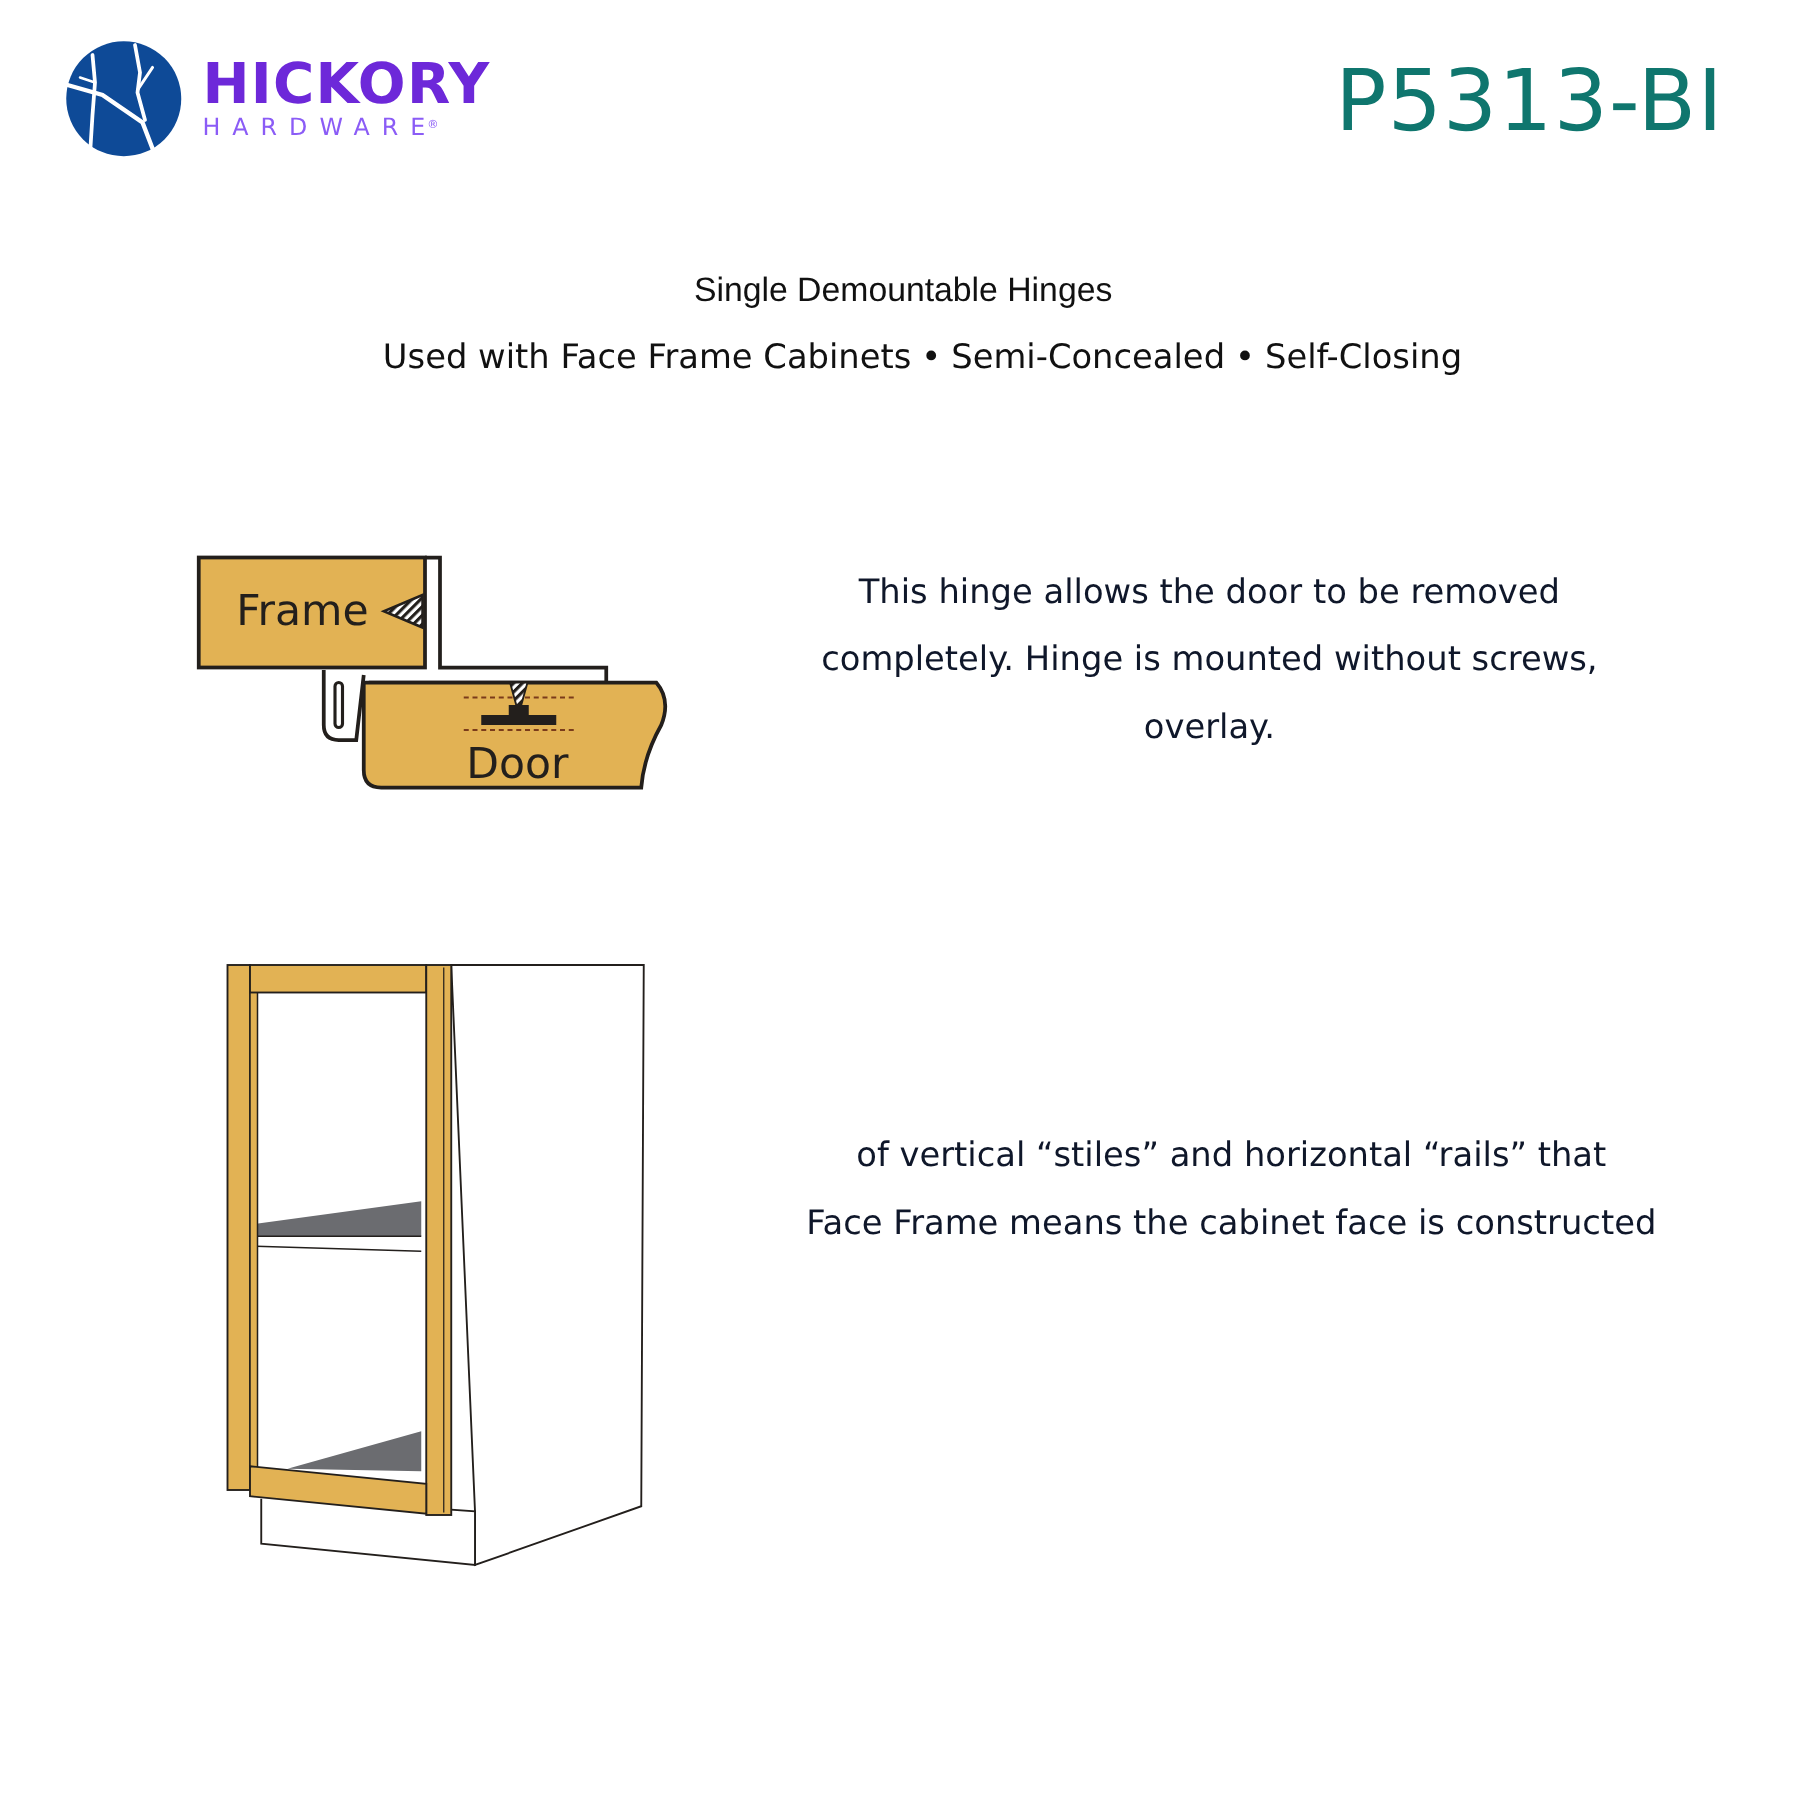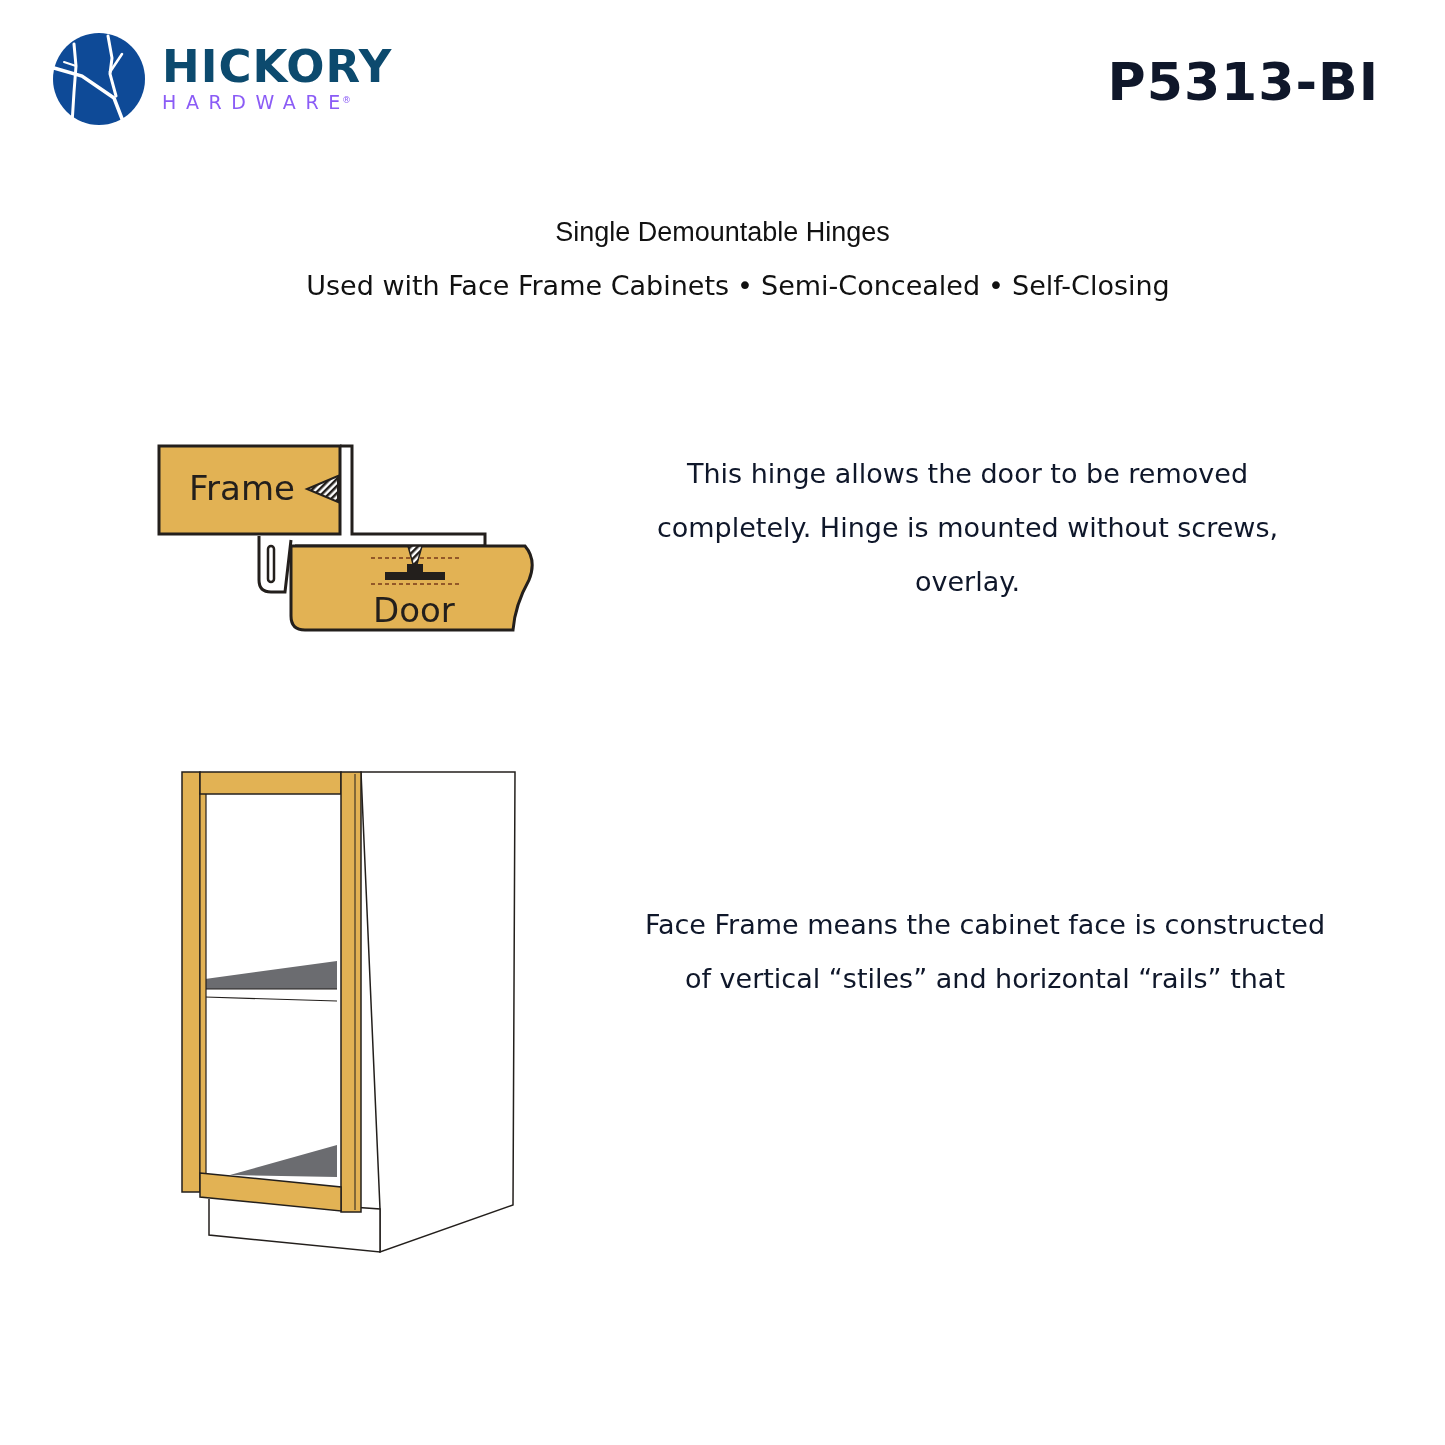--- a/index.html
+++ b/index.html
@@ -2,28 +2,28 @@
 <html><head>
   <meta charset="utf-8">
   <style>
     html, body { margin: 0; padding: 0; background: #ffffff; }
     body { width: 1445px; height: 1445px; position: relative; overflow: hidden;
            font-family: "Liberation Sans", "DejaVu Sans", sans-serif; color: #111; }
 
     .logo { position: absolute; left: 52px; top: 32px; display: flex; align-items: center; }
     .logo-mark { width: 94px; height: 94px; }
     .logo-text { margin-left: 16px; display: flex; flex-direction: column; }
-    .logo-name { font-family: "DejaVu Sans", sans-serif; font-weight: bold; color: #0c4a6e;
+    .logo-name { font-family: "DejaVu Sans", sans-serif; font-weight: bold; color: #6d28d9;
                  font-size: 45px; letter-spacing: 1px; line-height: 44px; }
     .logo-sub { color: #8b5cf6; font-size: 19px; letter-spacing: 9.6px; line-height: 22px; margin-top: 2px;
                 font-family: "DejaVu Sans", sans-serif; }
     .logo-sub sup { font-size: 9px; letter-spacing: 0; vertical-align: top; position: relative; top: -2px; left: -8px; }
 
     .sku { position: absolute; right: 66px; top: 44px; font-family: "DejaVu Sans", sans-serif;
-           font-weight: bold; font-size: 52px; letter-spacing: 1px; color: #0f172a; line-height: 76px; }
+           font-weight: normal; font-size: 68px; letter-spacing: 1px; color: #0f766e; line-height: 76px; }
 
     .subtitle { position: absolute; left: 0; width: 1445px; text-align: center; top: 212px;
                 font-family: Liberation Sans, sans-serif; font-size: 27px; line-height: 40px; }
     .features { position: absolute; left: 0; width: 1476px; text-align: center; top: 266px;
                 font-family: "DejaVu Sans", sans-serif; font-size: 27px; line-height: 40px; }
     .features .sep { margin: 0 8px; }
 
     .hinge-diagram { position: absolute; left: 155px; top: 440px; width: 390px; height: 200px; }
     .cabinet-diagram { position: absolute; left: 175px; top: 765px; width: 350px; height: 495px; }
 
@@ -109,15 +109,15 @@
 
   <rect x="25" y="7" width="141" height="22" fill="#e2b254" stroke="#231f1c" stroke-width="1.5"></rect>
 
   <rect x="166" y="7" width="20" height="440" fill="#e2b254" stroke="#231f1c" stroke-width="1.5"></rect>
   <line x1="180" y1="9" x2="180" y2="445" stroke="#231f1c" stroke-width="1"></line>
 
   <path d="M25 408 L166 422 L166 446 L25 432 Z" fill="#e2b254" stroke="#231f1c" stroke-width="1.5"></path>
 </svg>
 
 <div class="para para-frame">
+  <span>of vertical “stiles” and horizontal “rails” that</span>
   <span>Face Frame means the cabinet face is constructed</span>
-  <span>of vertical “stiles” and horizontal “rails” that</span>
 </div>
 
 </body></html>

